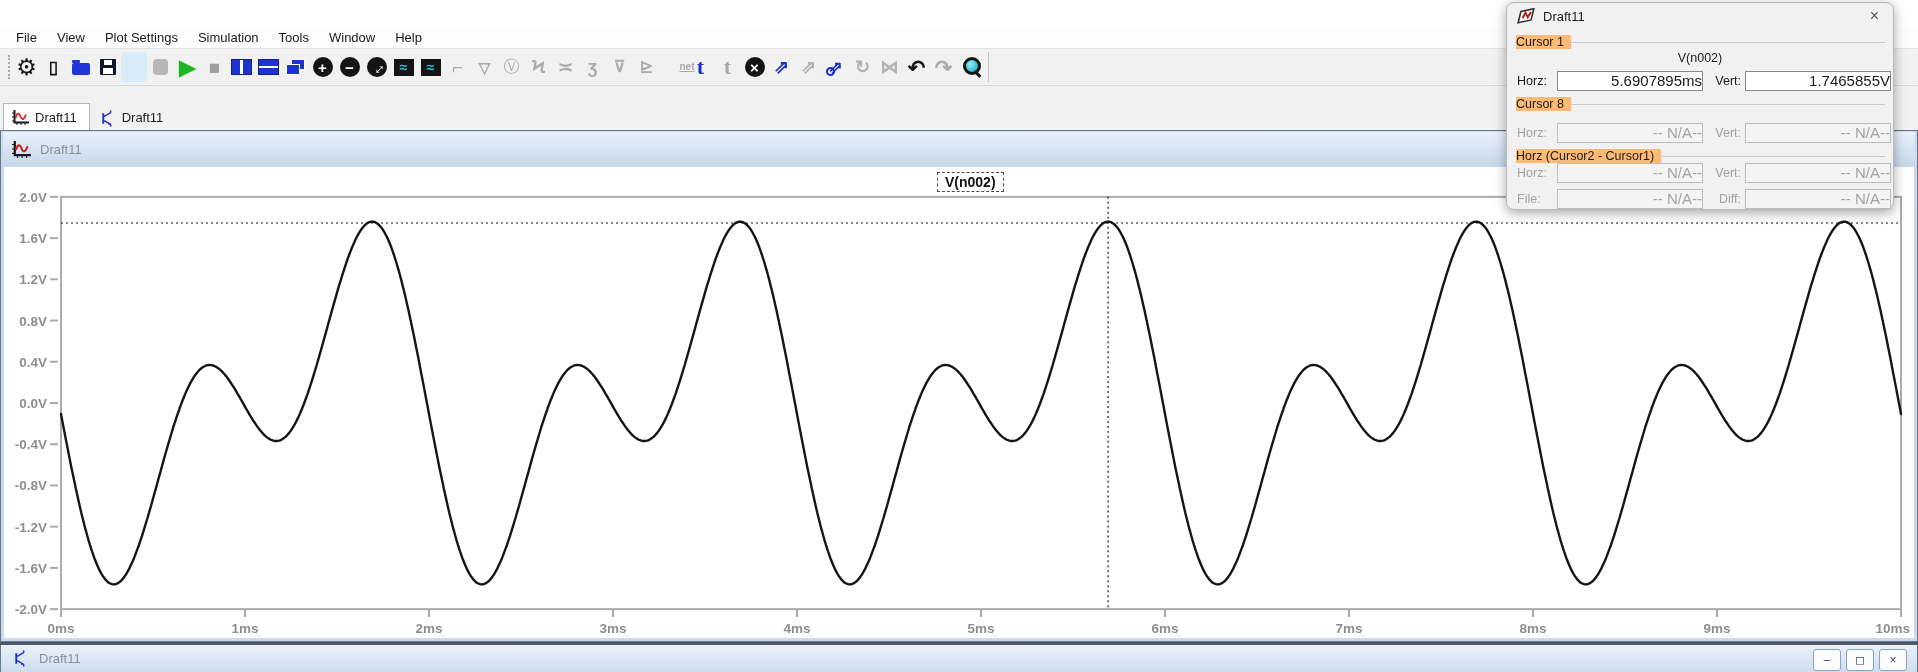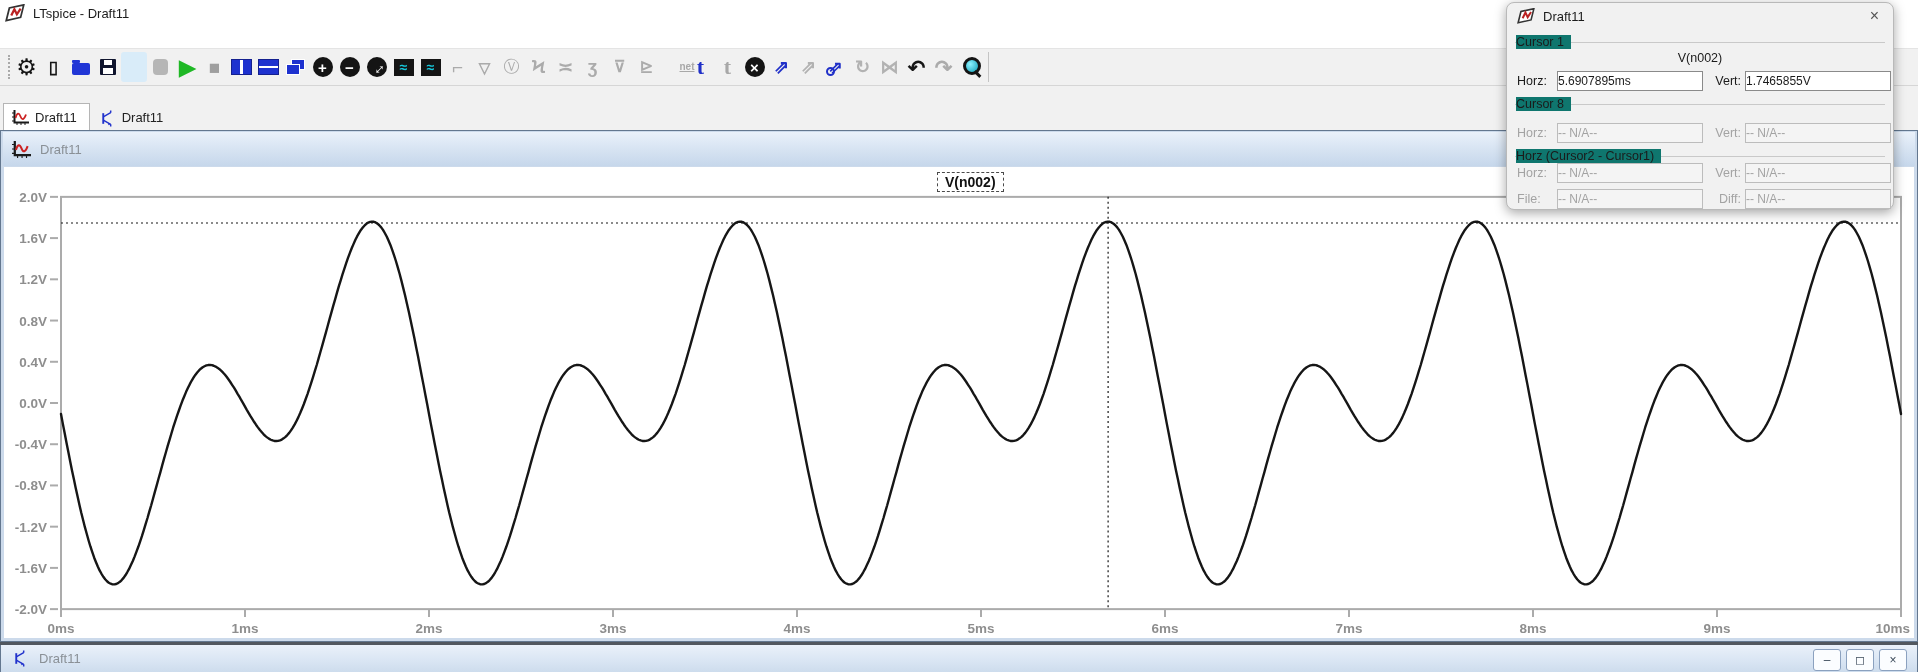--- a/index.html
+++ b/index.html
@@ -79,45 +79,47 @@
           font-size:12px;color:#3c4a5a;display:flex;align-items:center;justify-content:center;}
   
   .cpanel{position:absolute;left:1506px;top:2px;width:388px;height:208px;background:#f1f1f1;
           border:1px solid #b9b9b9;border-radius:8px;box-shadow:0 3px 12px rgba(0,0,0,.35);
           box-sizing:border-box;z-index:50;}
   .cp-title{height:26px;display:flex;align-items:center;padding:0 10px;}
   .cp-title .logo{margin-left:0;width:18px;height:16px;}
   .cp-title .cp-name{font-size:13px;color:#1b1b1b;margin-left:8px;flex:1;}
   .cp-close{font-size:16px;color:#555;padding:0 4px;line-height:1;}
   .grp{position:relative;margin:13px 8px 0 8px;border-top:1px solid #c9c9c9;}
-  .grp-label{position:absolute;top:-8px;left:1px;background:#0f766e;padding-right:7px;
+  .grp-label{position:absolute;top:-8px;left:1px;background:#fdba74;padding-right:7px;
              font-size:12.5px;color:#1b1b1b;}
   .sig{text-align:center;font-size:12.5px;color:#1b1b1b;margin-top:8px;}
   .spacer{height:12px;}
   .fieldrow{display:grid;grid-template-columns:36px 146px 34px 146px;gap:4px;align-items:center;
             margin:6px 0 2px 2px;}
   .flabel{font-size:12.5px;color:#1b1b1b;}
   .field{height:18px;line-height:18px;background:#ffffff;border:1px solid #8a8a8a;
-         text-align:left;font-size:12px;color:#1b1b1b;overflow:hidden;}
+         text-align:right;font-size:15px;color:#1b1b1b;overflow:hidden;}
   .fieldrow.dis .flabel{color:#a3a3a3;}
   .fieldrow.dis .field{border-color:#bcbcbc;background:#f4f4f4;color:#a3a3a3;}
 </style>
 </head>
 <body>
 
 <div class="app">
 
-  <div class="titlebar">
-    <svg class="logo" viewBox="0 0 16 14">
-      <polygon points="1,13 3.5,3 15,0.5 12.5,10.5" fill="#ffffff" stroke="#333333" stroke-width="1.4"></polygon>
-      <path d="M5,9 L7.5,4 L9.5,8 L12.5,3.5" stroke="#bb2222" stroke-width="1.8" fill="none"></path>
-    </svg>
-    <span class="apptitle">LTspice - Draft11</span>
-  </div>
-
+
+  <div class="menubar">
+      <span class="menu-item">File</span>
+      <span class="menu-item">View</span>
+      <span class="menu-item">Plot Settings</span>
+      <span class="menu-item">Simulation</span>
+      <span class="menu-item">Tools</span>
+      <span class="menu-item">Window</span>
+      <span class="menu-item">Help</span>
+    </div>
 
   <div class="toolbar">
       <span class="tb shape-grip">
         <span class="glyph"></span>
       </span>
       <span class="tb">
         <span class="glyph" style="color: rgb(22, 22, 22); font-size: 23px;">⚙</span>
       </span>
       <span class="tb">
         <span class="glyph" style="color: rgb(22, 22, 22); font-size: 17px; font-weight: 700;">▯</span>

